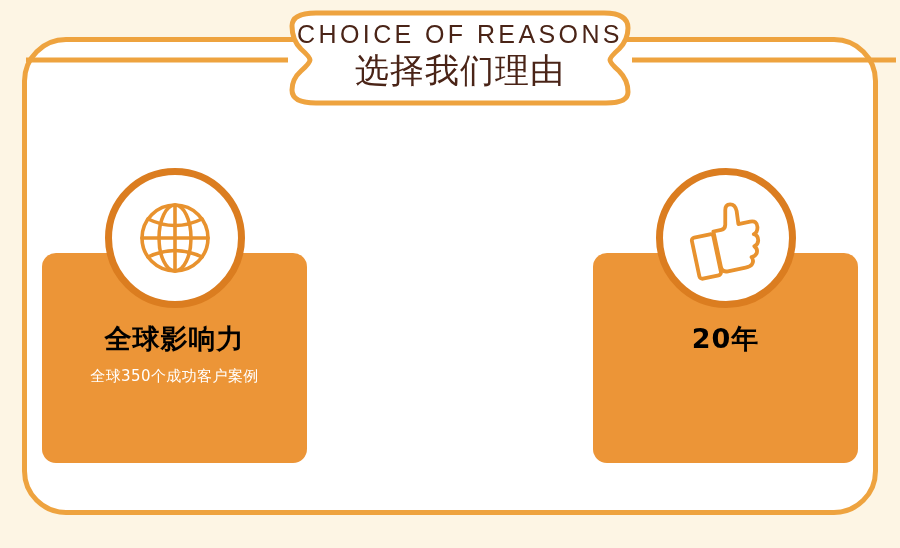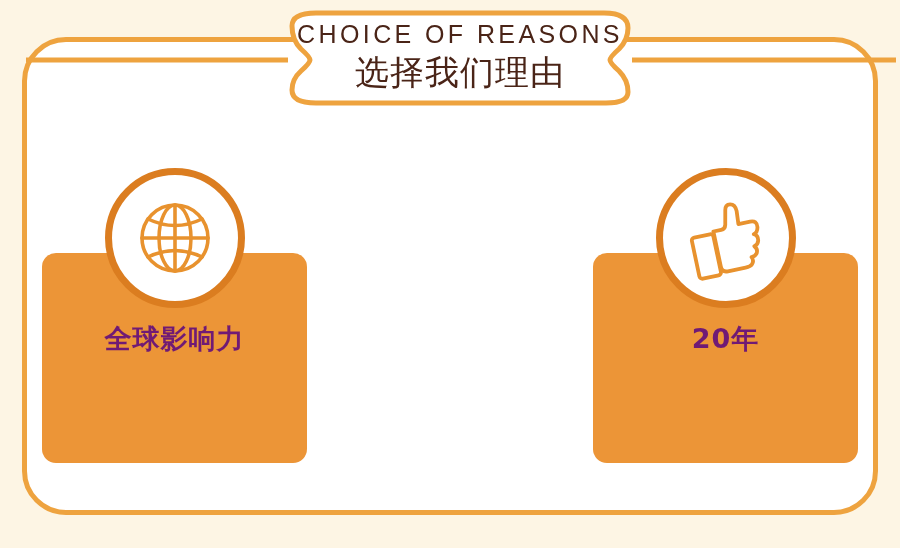--- a/index.html
+++ b/index.html
@@ -73,21 +73,21 @@
     font-family: "Liberation Sans", "DejaVu Sans", sans-serif;
   }
   .ribbon-cn {
     margin-top: 7px;
     font-size: 34px;
     font-weight: 400;
     letter-spacing: 1px;
     color: #4A2417;
     line-height: 1.12;
     white-space: nowrap;
-    font-family: Liberation Serif, serif;
+    font-family: Liberation Mono, monospace;
   }
 
   
   .cards {
     position: absolute;
     left: 42px;
     top: 253px;
     width: 816px;
     height: 210px;
     display: flex;
@@ -101,21 +101,21 @@
     border-radius: 14px;
     box-sizing: border-box;
     display: flex;
     flex-direction: column;
     align-items: center;
   }
   .card-title {
     margin-top: 72px;
     font-size: 27px;
     font-weight: bold;
-    color: #701a75;
+    color: #000000;
     line-height: 1;
     letter-spacing: 1px;
     white-space: nowrap;
     font-family: "DejaVu Sans", "Liberation Sans", sans-serif;
   }
   .card-desc {
     margin-top: 13px;
     width: 240px;
     text-align: center;
     font-size: 15px;
@@ -197,20 +197,21 @@
             <circle cx="43" cy="43" r="33"></circle>
             <line x1="43" y1="10" x2="43" y2="76"></line>
             <line x1="10" y1="43" x2="76" y2="43"></line>
             <ellipse cx="43" cy="43" rx="16" ry="33"></ellipse>
             <path d="M 16 24 Q 43 37 70 24"></path>
             <path d="M 16 62 Q 43 49 70 62"></path>
           </g>
         </svg>
       </div>
       <div class="card-title">全球影响力</div>
+      <div class="card-desc">全球350个成功客户案例</div>
     </div>
 
     <div class="card">
       <div class="badge">
         <svg width="86" height="86" viewBox="0 0 86 86">
           <g class="icon-stroke" stroke-width="3.8" transform="rotate(-12 43 43)">
             <path d="M 32 34
                      L 40 34
                      Q 44 34 45 30
                      L 48 16

